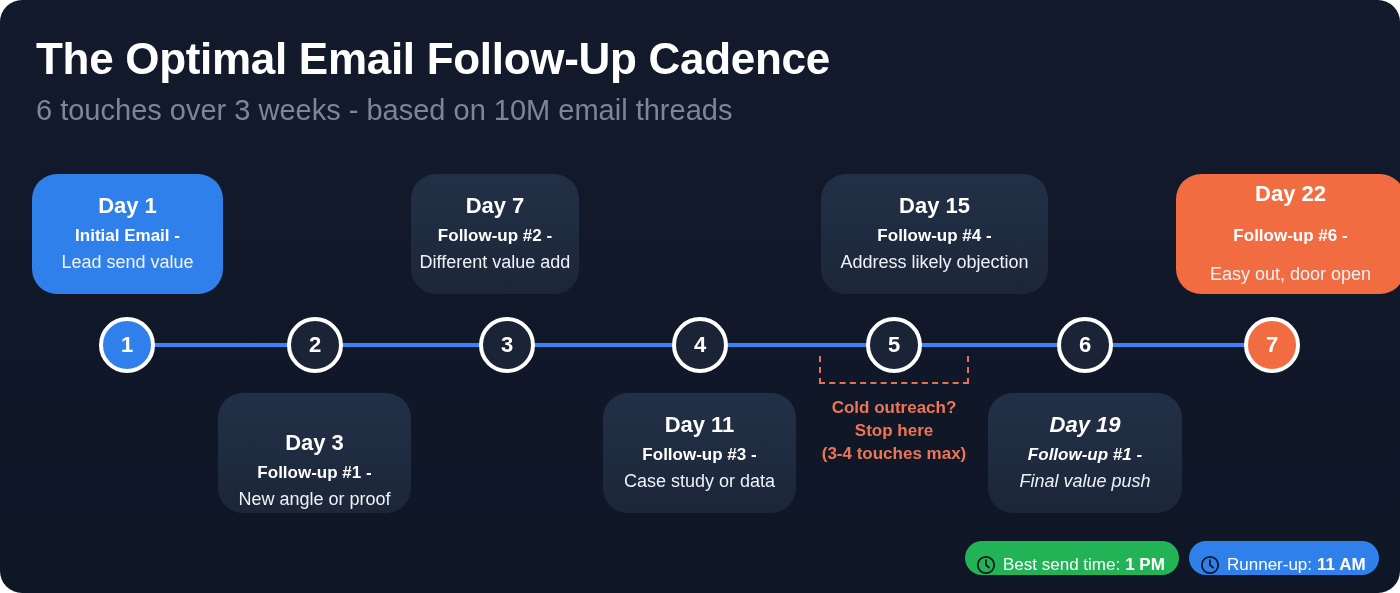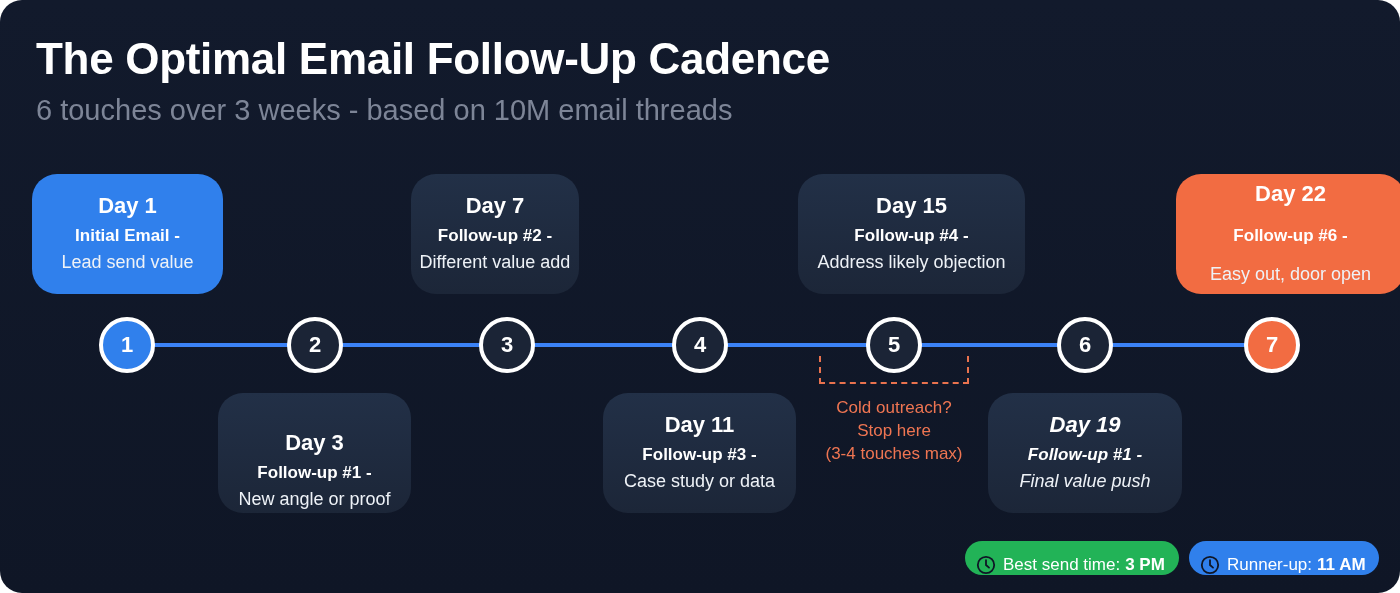--- a/index.html
+++ b/index.html
@@ -47,21 +47,21 @@
     top: 317px;
   }
   .node.blue { background: #3080ec; }
   .node.orange { background: #f26c42; }
   .bracket {
     position: absolute; left: 819px; top: 356px; width: 150px; height: 28px;
     border: 2px dashed #e8724e; border-top: none;
   }
   .stop-note {
     position: absolute; left: 794px; top: 396px; width: 200px;
-    color: #ef7552; font-size: 17px; font-weight: 400; text-align: center; line-height: 23px;
+    color: #ef7552; font-size: 17px; font-weight: 700; text-align: center; line-height: 23px;
   }
   .pill {
     position: absolute; top: 541px; height: 34px; border-radius: 17px;
     display: flex; align-items: flex-end; padding: 0 14px 0 11px;
     color: #ffffff; font-size: 17px; white-space: nowrap;
   }
   .pill.green { left: 965px; width: 214px; background: #22b357; }
   .pill.blue { left: 1189px; width: 190px; background: #3080ec; }
   .pill .clock { width: 20px; height: 20px; margin-right: 7px; flex: none; }
   .pill .val { font-weight: 700; margin-left: 5px; }
@@ -79,21 +79,21 @@
     <div class="label">Initial Email -</div>
     <div class="desc">Lead send value</div>
   </div>
 
   <div class="card" style="left:411px; top:174px; width:168px;">
     <div class="day">Day 7</div>
     <div class="label">Follow-up #2 -</div>
     <div class="desc">Different value add</div>
   </div>
 
-  <div class="card" style="left:798px; top:174px; width:227px;">
+  <div class="card" style="left:821px; top:174px; width:227px;">
     <div class="day">Day 15</div>
     <div class="label">Follow-up #4 -</div>
     <div class="desc">Address likely objection</div>
   </div>
 
   <div class="card orange" style="left:1176px; top:174px; width:229px;gap:12px;">
     <div class="day">Day 22</div>
     <div class="label">Follow-up #6 -</div>
     <div class="desc">Easy out, door open</div>
   </div>
@@ -132,21 +132,21 @@
     <div>Stop here</div>
     <div>(3-4 touches max)</div>
   </div>
 
   <div class="pill green">
     <svg class="clock" viewBox="0 0 20 20">
       <circle cx="10" cy="10" r="8.2" fill="none" stroke="#0f1626" stroke-width="1.8"></circle>
       <path d="M10 5.2 V10 L13 12.6" fill="none" stroke="#0f1626" stroke-width="1.8" stroke-linecap="round"></path>
     </svg>
     <span>Best send time:</span>
-    <span class="val">3 PM</span>
+    <span class="val">1 PM</span>
   </div>
 
   <div class="pill blue">
     <svg class="clock" viewBox="0 0 20 20">
       <circle cx="10" cy="10" r="8.2" fill="none" stroke="#0f1626" stroke-width="1.8"></circle>
       <path d="M10 5.2 V10 L13 12.6" fill="none" stroke="#0f1626" stroke-width="1.8" stroke-linecap="round"></path>
     </svg>
     <span>Runner-up:</span>
     <span class="val">11 AM</span>
   </div>

